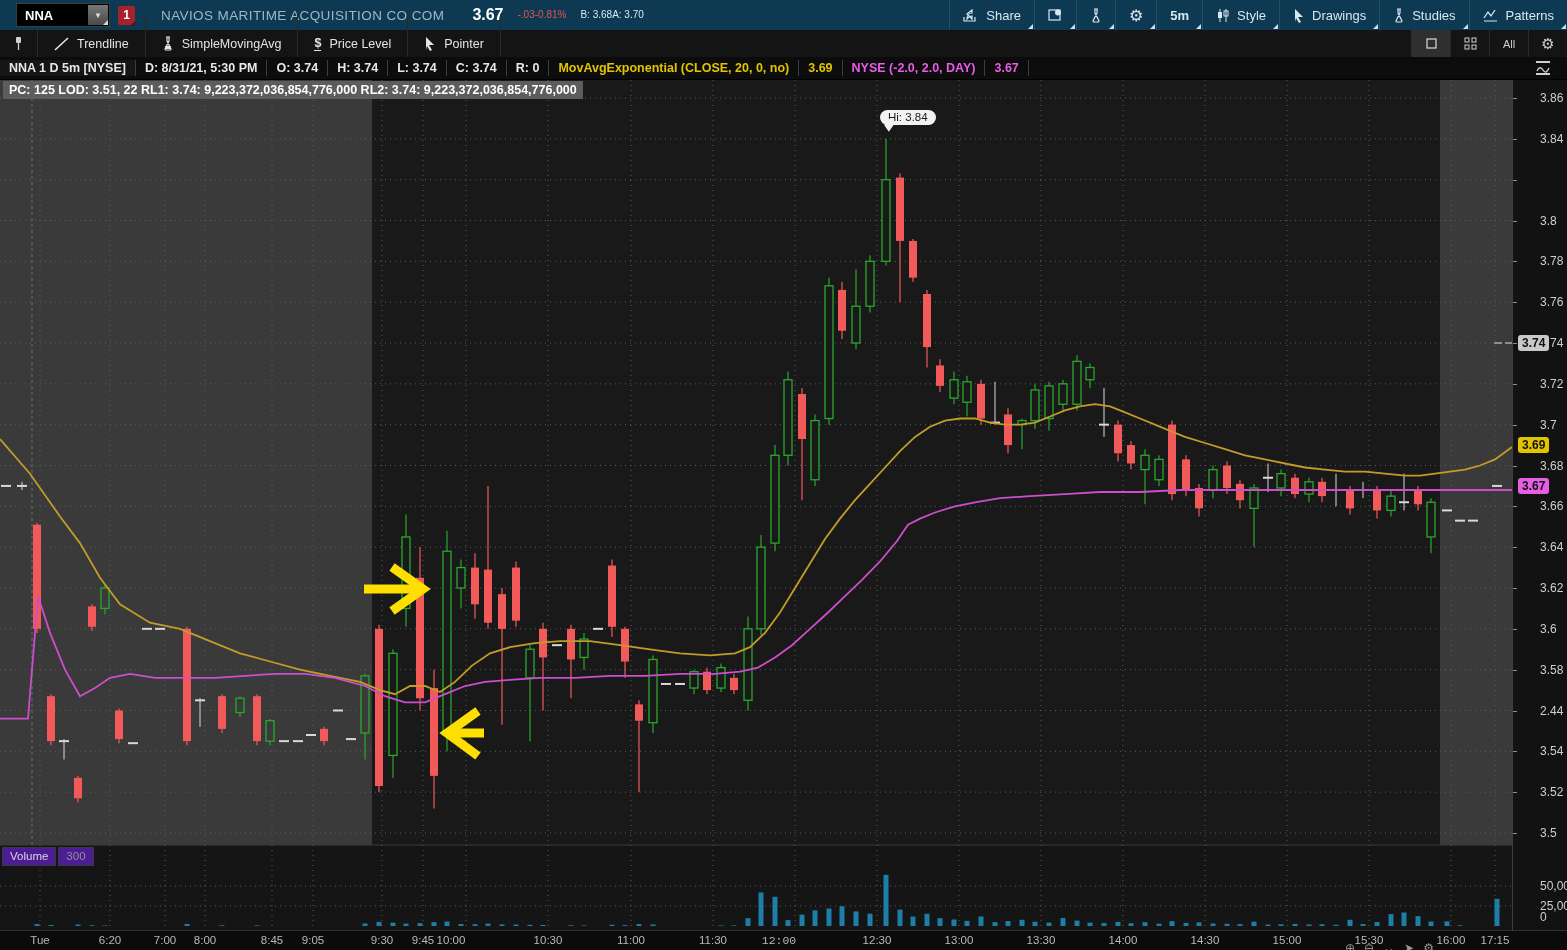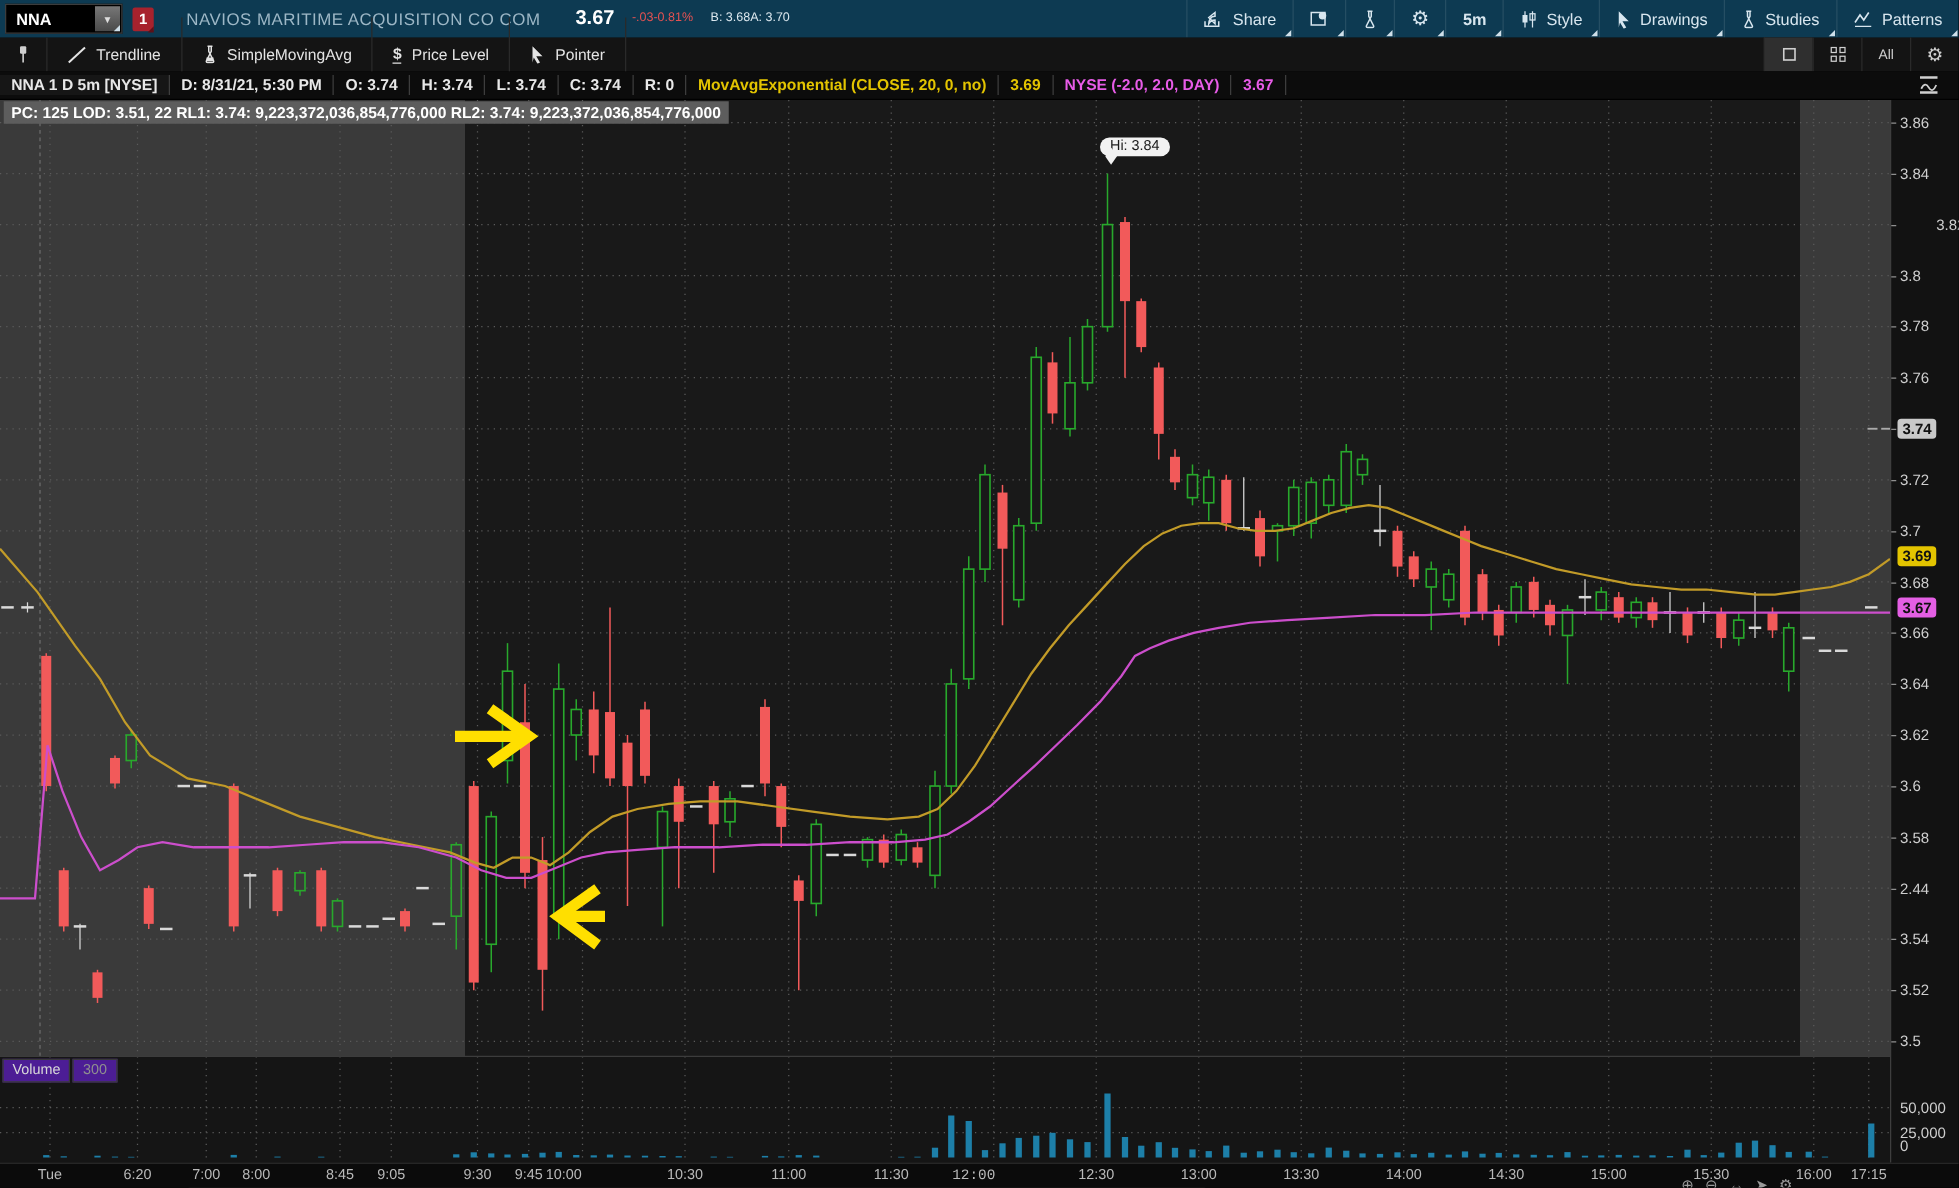--- a/index.html
+++ b/index.html
@@ -4,21 +4,21 @@
 <style>
   html,body{margin:0;padding:0;background:#000;}
   body{width:1567px;height:950px;position:relative;overflow:hidden;
        font-family:"Liberation Sans","DejaVu Sans",sans-serif;
        -webkit-font-smoothing:antialiased;}
   .abs{position:absolute;}
 
   
   #top-toolbar{left:0;top:0;width:1567px;height:30px;background:#0d3a52;
     border-bottom:1px solid #062233;display:flex;align-items:center;color:#d8e6ef;font-size:13px;}
-  #symbol-box{margin-left:4px;width:92px;height:22px;background:#000;border:1px solid #3c3c3c;
+  #symbol-box{margin-left:16px;width:92px;height:22px;background:#000;border:1px solid #3c3c3c;
     display:flex;align-items:center;position:relative;}
   #symbol-box .sym{flex:1;padding-left:8px;color:#fff;font-weight:bold;font-size:13px;}
   #symbol-box .dd-btn{width:20px;height:20px;background:linear-gradient(#777,#4a4a4a);
     display:flex;align-items:center;justify-content:center;color:#ddd;font-size:8px;margin-right:1px;}
   .corner::after{content:"";position:absolute;right:1px;bottom:1px;
     border-left:5px solid transparent;border-bottom:5px solid #cfe0ea;}
   #alert-badge{margin-left:8px;width:17px;height:19px;background:#a7222d;border-radius:2px;
     color:#fff;font-weight:bold;font-size:12px;display:flex;align-items:center;justify-content:center;position:relative;}
   #alert-badge::after{content:"";position:absolute;right:0;bottom:-1px;
     border-left:5px solid transparent;border-bottom:5px solid #5e1018;}
@@ -54,21 +54,21 @@
   #hdr-chart-icon{position:absolute;right:14px;top:60px;cursor:pointer;}
 
   
   #status-chip{left:3px;top:81px;background:#5d5d5d;color:#fff;font-size:12.5px;font-weight:bold;
     padding:2px 6px;z-index:5;}
 
   
   #chart-svg{position:absolute;left:0;top:80px;cursor:crosshair;}
   #price-axis{left:1512px;top:80px;width:55px;height:850px;background:#121212;
     border-left:1px solid #3e3e3e;color:#cfcfcf;font-size:12px;z-index:4;}
-  .ax-label{position:absolute;left:7px;white-space:nowrap;}
+  .ax-label{position:absolute;left:27px;white-space:nowrap;}
   .ax-tick{position:absolute;left:0;width:4px;height:1px;background:#8f8f8f;}
   .ax-badge{position:absolute;left:5px;color:#111;font-weight:bold;font-size:12px;
     padding:0 4px;border-radius:3px;line-height:16px;}
   #vol-header{left:2px;top:847px;display:flex;gap:2px;z-index:5;}
   .vol-box{border:1px solid #3a3a3a;background:#4c1d95;color:#d8d8d8;font-size:11.5px;
     padding:1px 7px;line-height:15px;}
   .vol-box.val{color:#8f8f8f;}
   #hi-bubble{left:880px;top:110px;background:#f2f2f2;color:#1a1a1a;font-size:11.5px;
     border-radius:8px;padding:1px 8px 2px;z-index:6;}
   #hi-bubble::after{content:"";position:absolute;left:5px;bottom:-4px;width:8px;height:8px;

